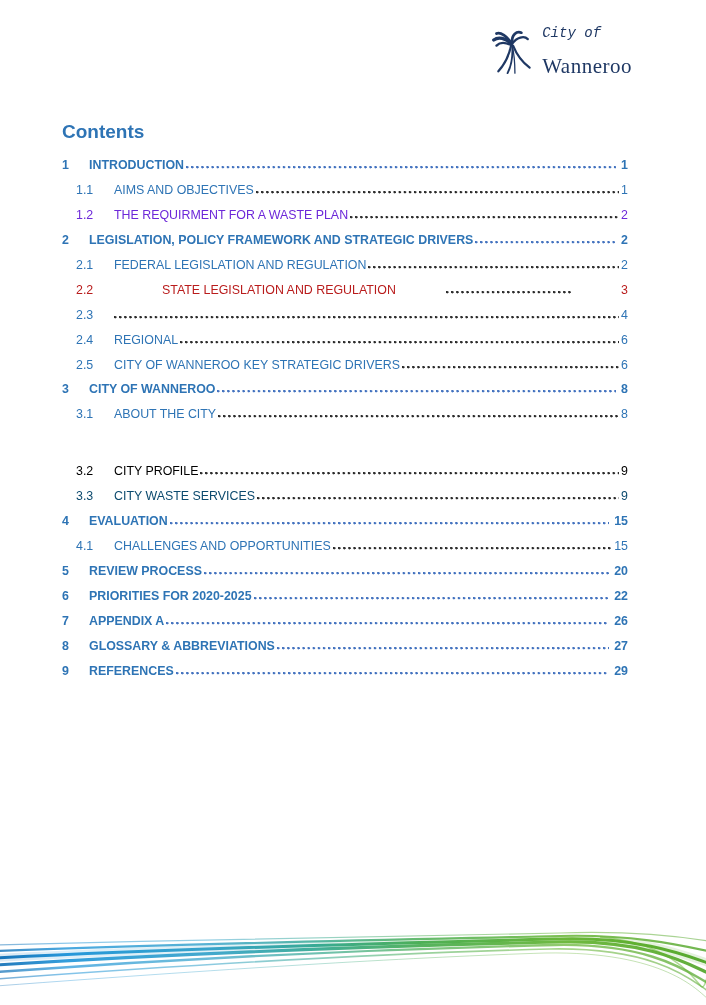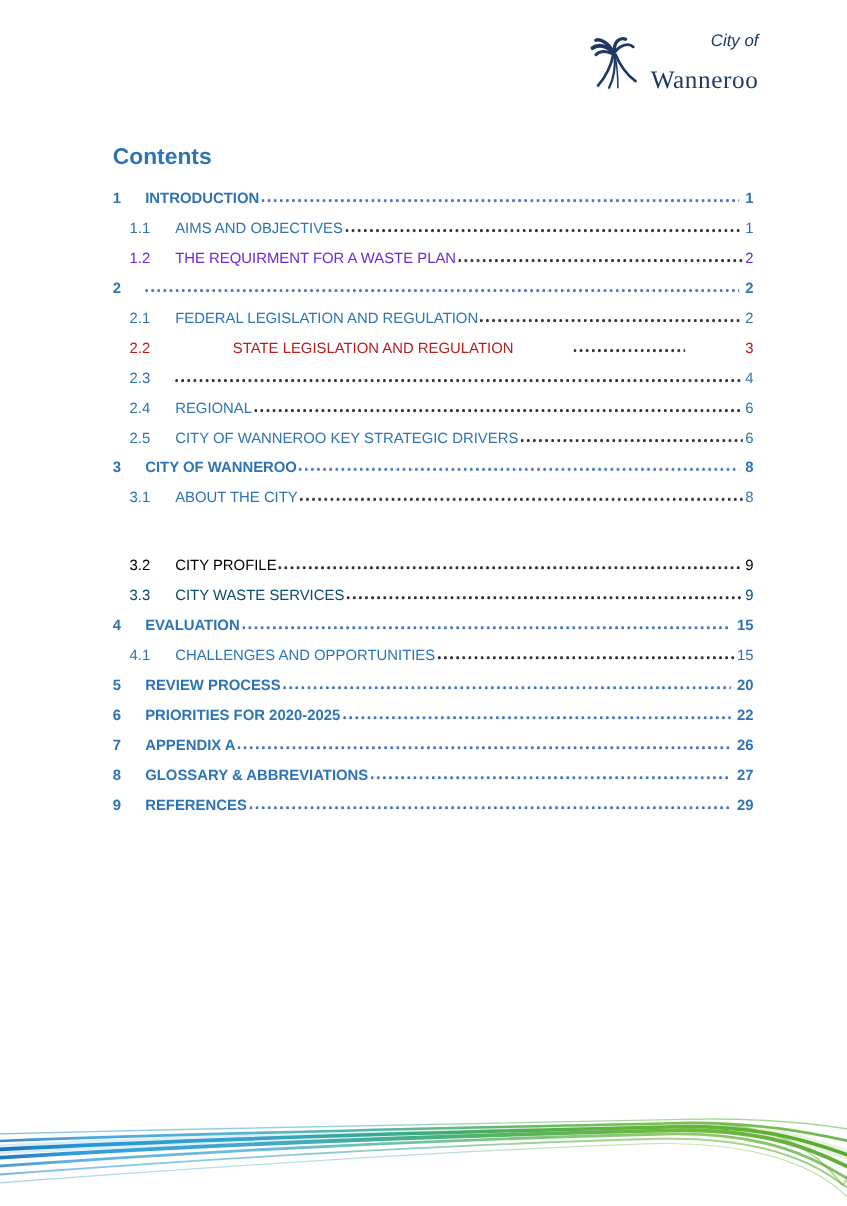--- a/index.html
+++ b/index.html
@@ -12,30 +12,30 @@
     font-family:"Liberation Sans", sans-serif;
   }
   
   .logo{
     position:absolute;top:26px;right:74px;
     display:flex;align-items:center;gap:5px;
   }
   .logo-icon{width:46px;height:46px;flex:0 0 auto;}
   .logo-text{line-height:1;}
   .logo-line1{
-    font-family:Liberation Sans, sans-serif;
-    font-style:italic;font-size:14px;margin-bottom:16px;text-align:right;
+    font-family:Liberation Mono, monospace;
+    font-style:italic;font-size:14px;margin-bottom:16px;
   }
   .logo-line2{
     font-family:"Liberation Serif", serif;
     font-size:21px;letter-spacing:.5px;text-align:center;
   }
   
   .content{
-    position:absolute;left:94px;right:78px;top:0;
+    position:absolute;left:62px;right:78px;top:0;
   }
   .contents-title{
     margin:122px 0 12px 0;
     font-size:19px;font-weight:700;line-height:19px;
   }
   
   .toc-row{
     display:flex;align-items:baseline;
     height:24.95px;
     font-size:12.4px;
@@ -109,20 +109,21 @@
 
         <div class="toc-row" style="color:#6d28d9;" data-level="2">
           <span class="num">1.2</span>
           <span class="label">THE REQUIRMENT FOR A WASTE PLAN</span>
           <span class="dots"></span>
           <span class="pg">2</span>
         </div>
 
         <div class="toc-row" style="color:#2E74B5;" data-level="1">
           <span class="num">2</span>
+          <span class="label">LEGISLATION, POLICY FRAMEWORK AND STRATEGIC DRIVERS</span>
           <span class="dots"></span>
           <span class="pg">2</span>
         </div>
 
         <div class="toc-row" style="color:#2E74B5;" data-level="2">
           <span class="num">2.1</span>
           <span class="label">FEDERAL LEGISLATION AND REGULATION</span>
           <span class="dots"></span>
           <span class="pg">2</span>
         </div>

